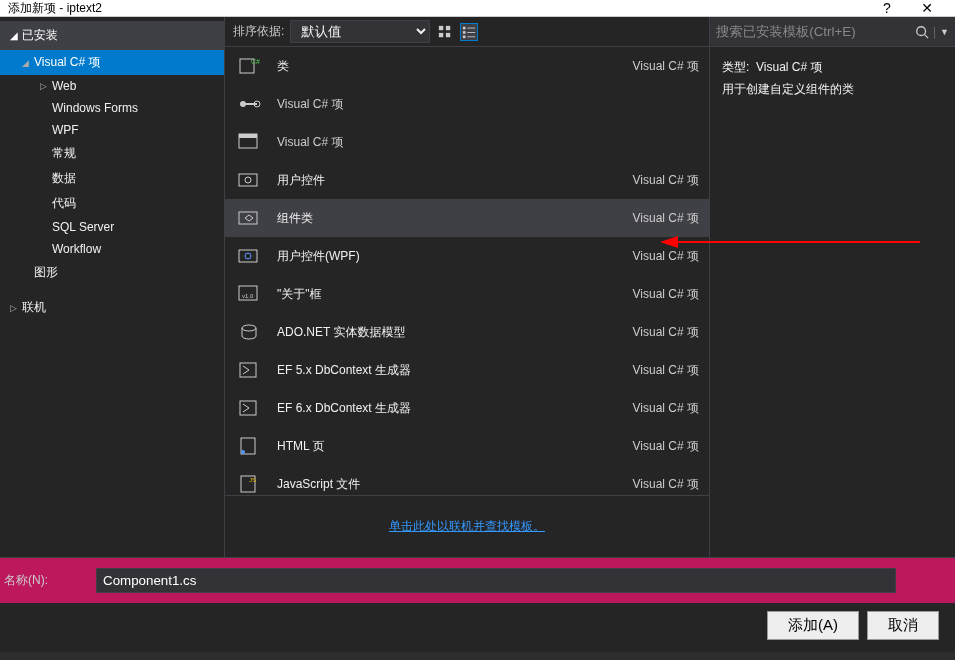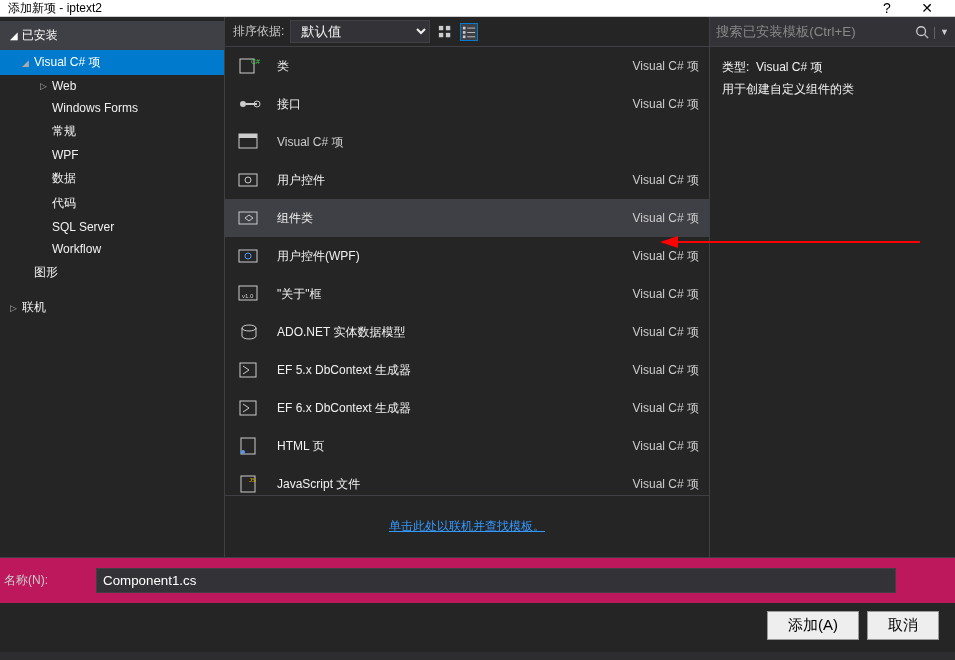--- a/index.html
+++ b/index.html
@@ -77,25 +77,25 @@
         <li class="indent-2">
             <span class="chev">▷</span>
             <span>Web</span>
           </li>
         <li class="indent-2">
             <span class="chev"></span>
             <span>Windows Forms</span>
           </li>
         <li class="indent-2">
             <span class="chev"></span>
+            <span>WPF</span>
+          </li>
+        <li class="indent-2">
+            <span class="chev"></span>
             <span>常规</span>
-          </li>
-        <li class="indent-2">
-            <span class="chev"></span>
-            <span>WPF</span>
           </li>
         <li class="indent-2">
             <span class="chev"></span>
             <span>数据</span>
           </li>
         <li class="indent-2">
             <span class="chev"></span>
             <span>代码</span>
           </li>
         <li class="indent-2">
@@ -155,21 +155,20 @@
             <span class="lang">Visual C# 项</span>
           </div>
           <div class="row">
             <span class="icon">
               <svg viewBox="0 0 24 20">
                 <circle cx="6" cy="10" r="3" fill="#ccc"></circle>
                 <line x1="9" y1="10" x2="20" y2="10" stroke="#ccc" stroke-width="2"></line>
                 <circle cx="20" cy="10" r="3" fill="none" stroke="#ccc"></circle>
               </svg>
             </span>
-            <span class="name">接口</span>
             <span class="lang">Visual C# 项</span>
           </div>
           <div class="row">
             <span class="icon">
               <svg viewBox="0 0 24 20">
                 <rect x="2" y="2" width="18" height="14" fill="none" stroke="#ccc"></rect>
                 <rect x="2" y="2" width="18" height="4" fill="#ccc"></rect>
               </svg>
             </span>
             <span class="lang">Visual C# 项</span>

